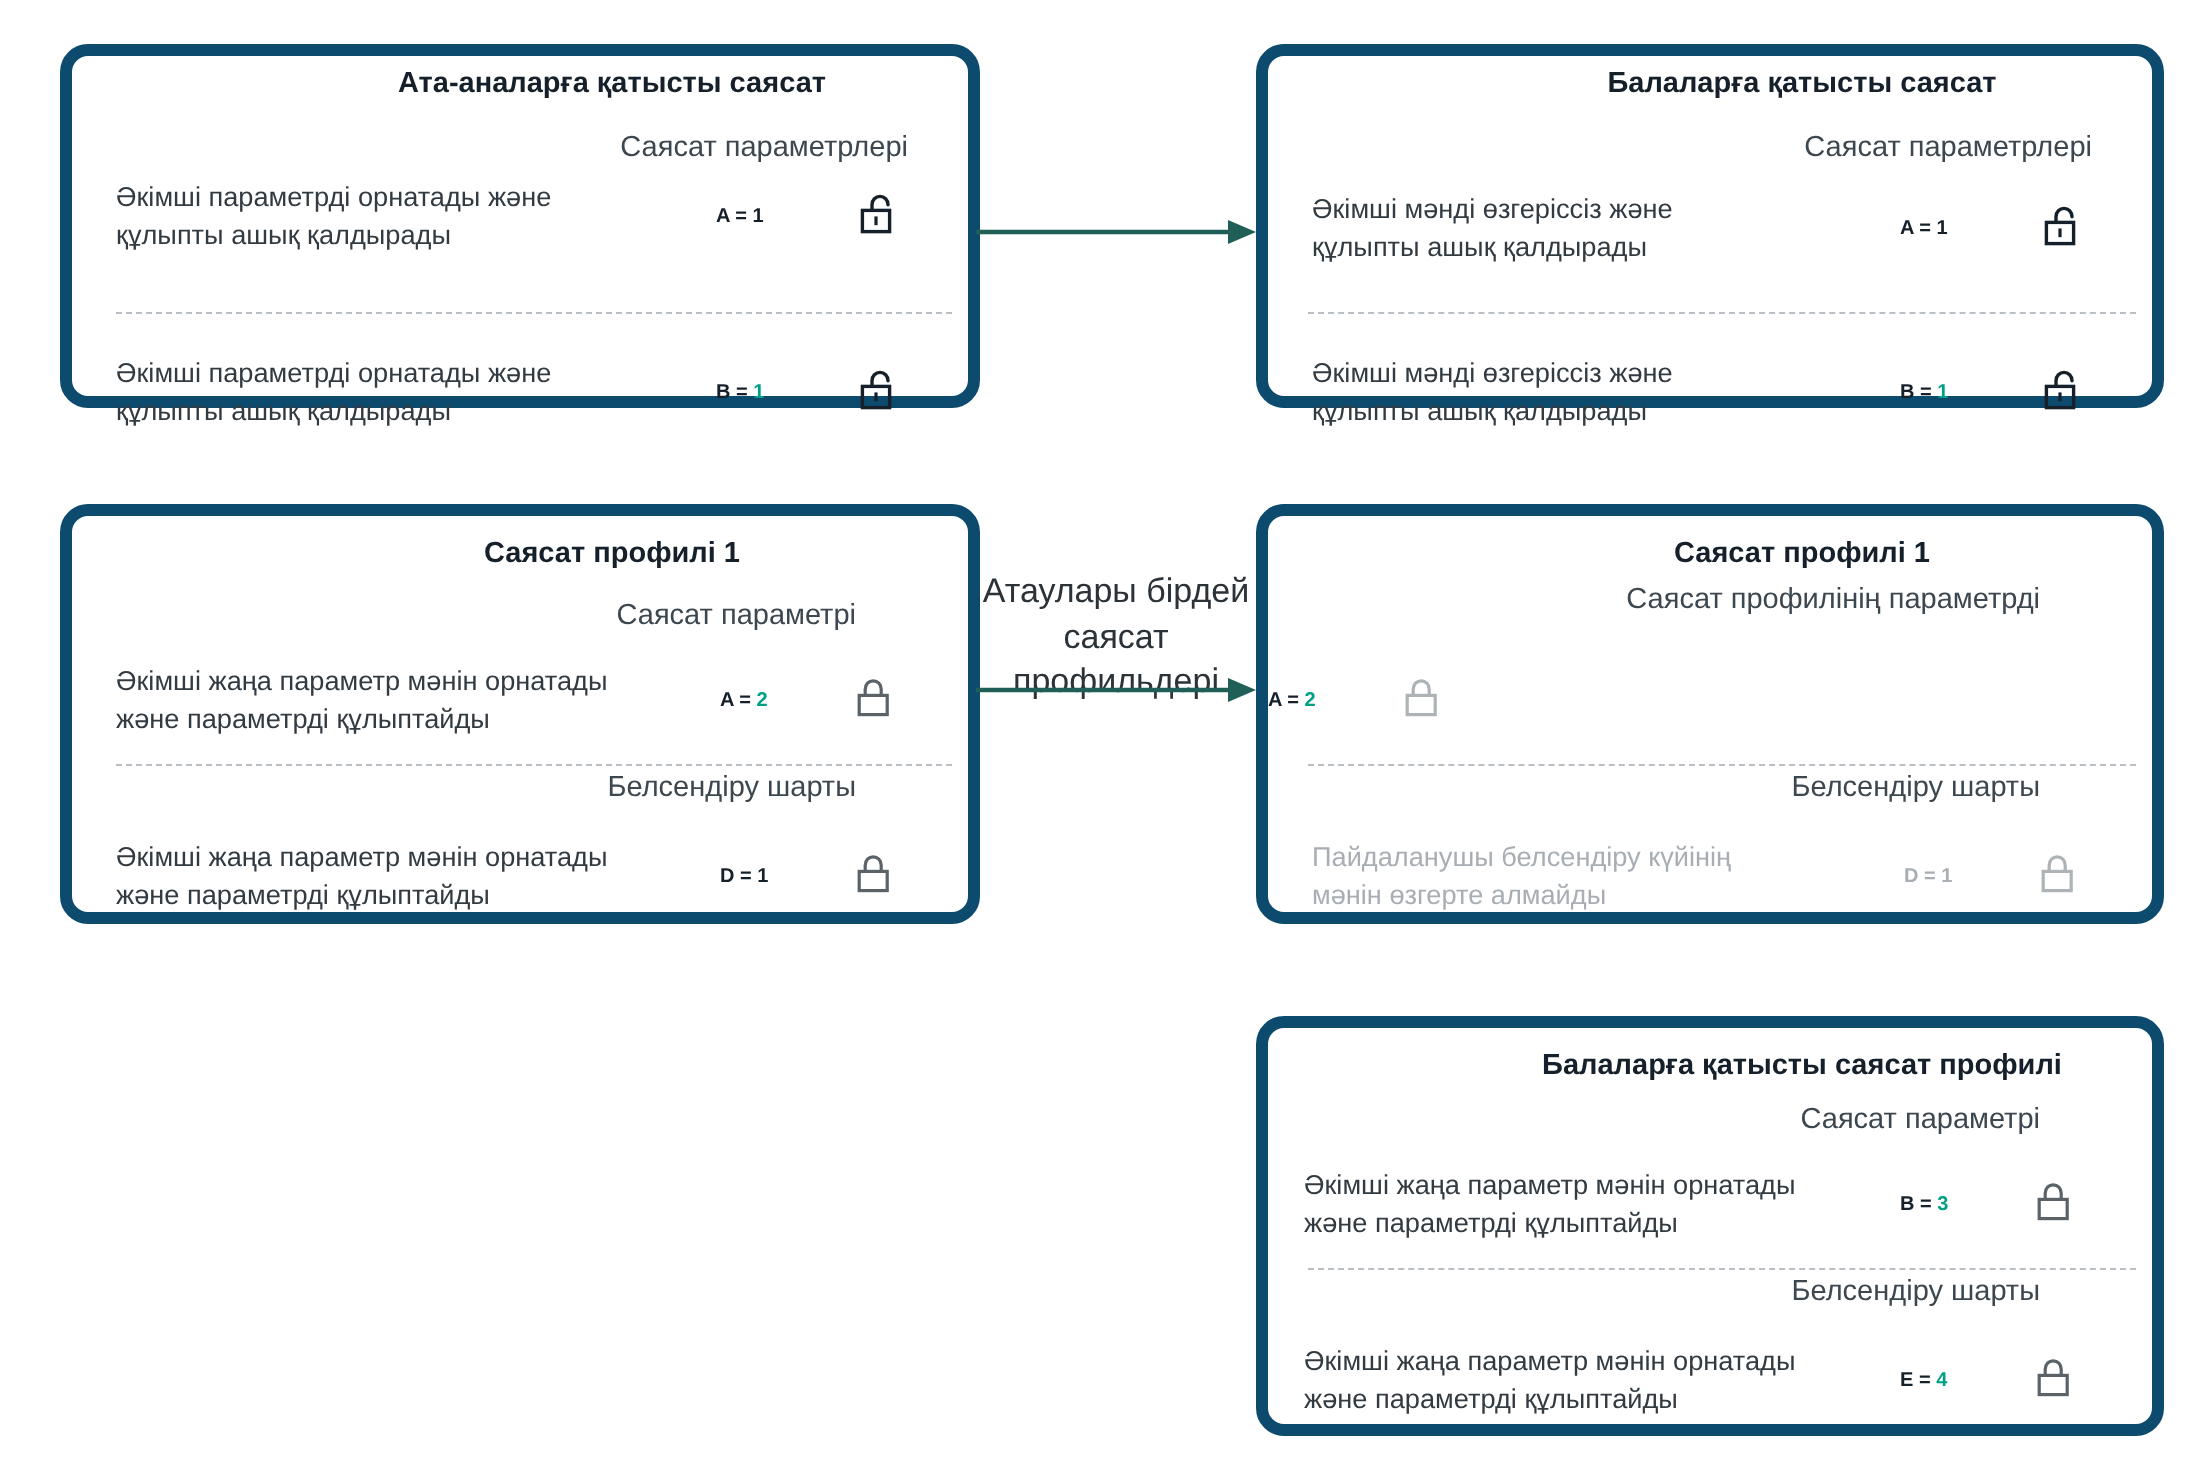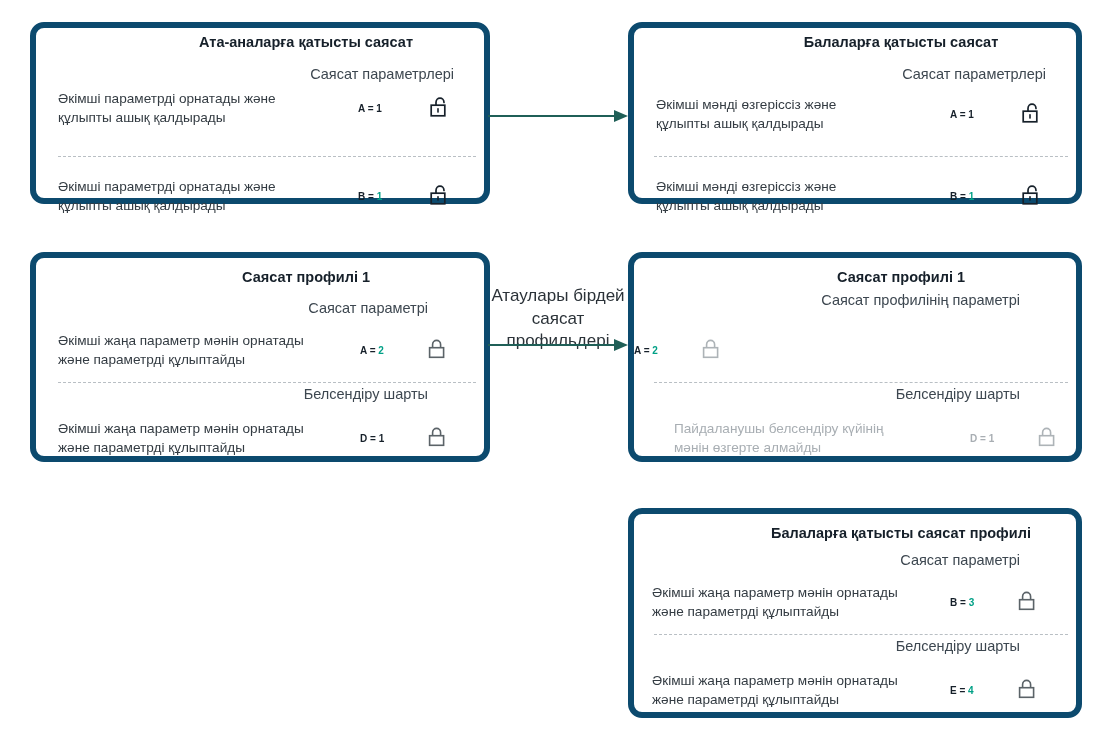--- a/index.html
+++ b/index.html
@@ -227,41 +227,41 @@
 саясат
 профильдері</div>
   <svg class="arrow-svg" style="left:488px; top:337px;" width="142" height="16" viewBox="0 0 142 16">
     <line x1="0" y1="8" x2="128" y2="8" stroke="#1f5f57" stroke-width="2.2"></line>
     <polygon points="126,2 140,8 126,14" fill="#1f5f57"></polygon>
   </svg>
 
   <div class="card" style="left:628px; top:252px; width:454px; height:210px;">
     <div class="card-title" style="position:absolute; left:0; top:10px; width:454px;">Саясат профилі 1</div>
     <div class="section-label" style="position:absolute; right:56px; top:34px; width:300px;">Саясат профилінің
-параметрі</div>
+параметрді</div>
 
     <div class="row" style="position:absolute; left:0; top:64px; width:454px; height:56px;">
       <div class="row-value" style="width:68px;">
         <span>A =</span>
         <span class="num">2</span>
       </div>
       <span class="lock">
         <svg width="20" height="24" viewBox="0 0 20 24" fill="none">
           <path d="M4.6 9.6V6.6C4.6 4.2 6.4 2.4 8.6 2.4C10.8 2.4 12.6 4.2 12.6 6.6V9.6" stroke="#adb3b7" stroke-width="1.6" fill="none"></path>
           <rect x="1.6" y="9.7" width="14" height="9.6" stroke="#adb3b7" stroke-width="1.6" fill="none"></rect>
         </svg>
       </span>
     </div>
 
     <div class="divider" style="left:20px; top:124px; width:414px;"></div>
 
     <div class="section-label" style="position:absolute; right:56px; top:128px; width:300px;">Белсендіру шарты</div>
 
     <div class="row" style="position:absolute; left:0; top:152px; width:454px; height:56px;">
-      <div class="row-desc disabled" style="width:296px; margin-left:40px;">Пайдаланушы белсендіру күйінің
+      <div class="row-desc disabled" style="width:296px; padding-left:22px;">Пайдаланушы белсендіру күйінің
 мәнін өзгерте алмайды</div>
       <div class="row-value disabled" style="width:68px;">
         <span>D =</span>
         <span class="num">1</span>
       </div>
       <span class="lock">
         <svg width="20" height="24" viewBox="0 0 20 24" fill="none">
           <path d="M4.6 9.6V6.6C4.6 4.2 6.4 2.4 8.6 2.4C10.8 2.4 12.6 4.2 12.6 6.6V9.6" stroke="#adb3b7" stroke-width="1.6" fill="none"></path>
           <rect x="1.6" y="9.7" width="14" height="9.6" stroke="#adb3b7" stroke-width="1.6" fill="none"></rect>
         </svg>

